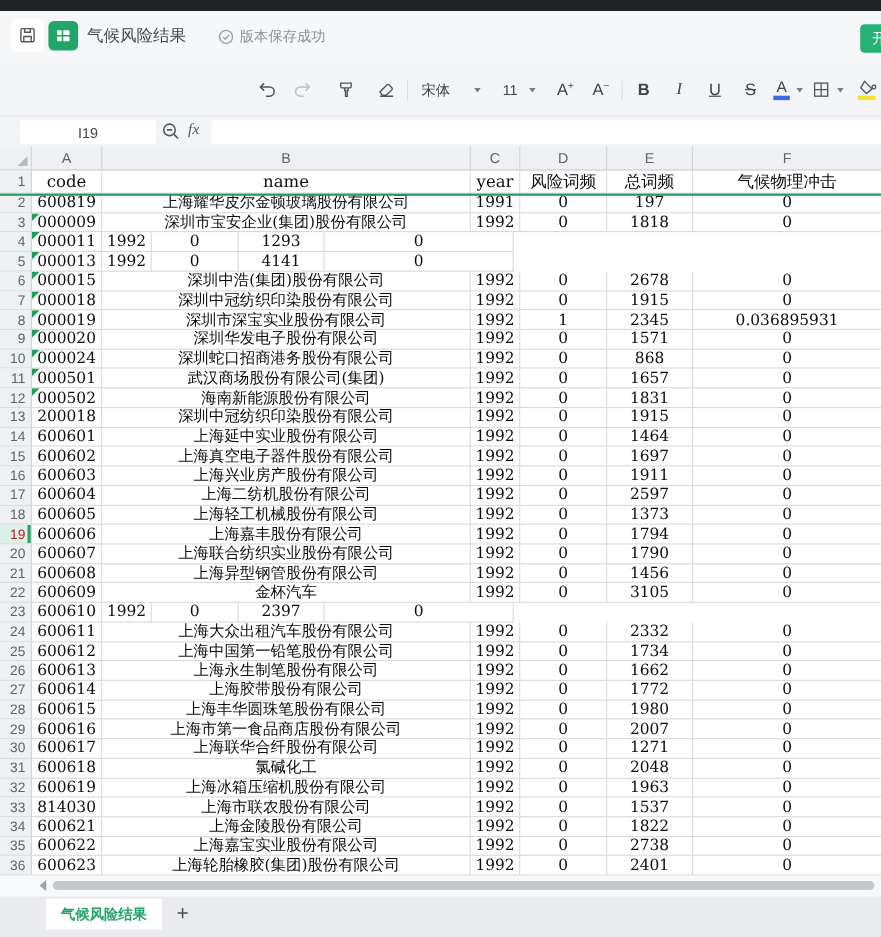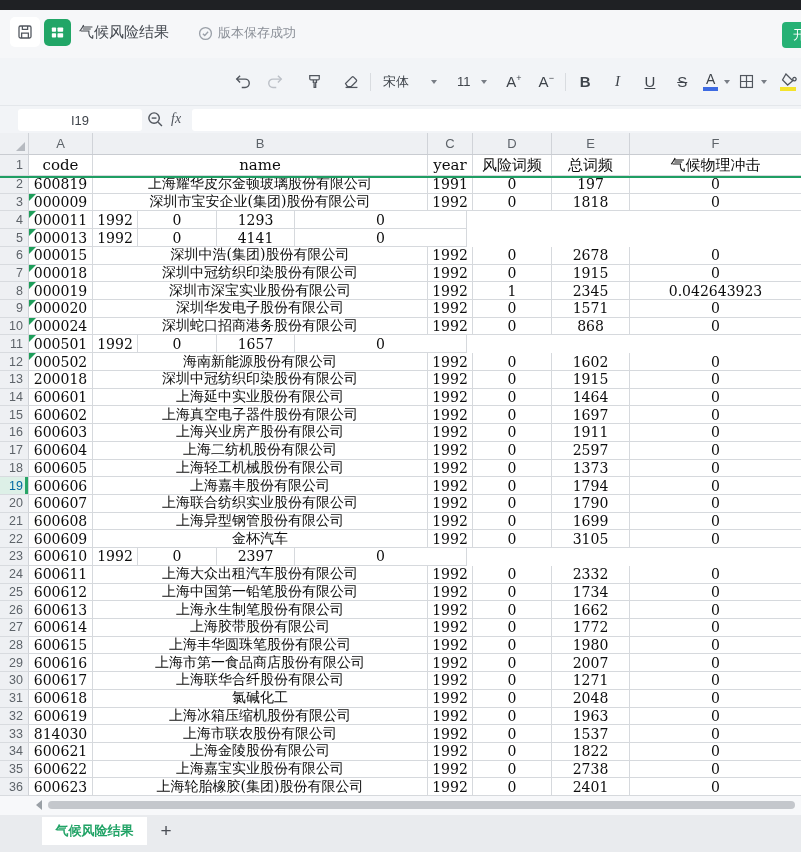--- a/index.html
+++ b/index.html
@@ -65,21 +65,21 @@
   .colhdr { display:flex; align-items:center; justify-content:center; font-size:13px; color:#5d6369;
     border-right:1px solid #d0d3d8; flex:0 0 auto; }
   .col-a { width:64px; } .col-b { width:335px; } .col-c { width:45px; }
   .col-d { width:79px; } .col-e { width:78px; } .col-f { width:172px; flex:1 1 auto; border-right:none; }
 
   .grow { display:flex; height:17.72px; }
   .grow.header-row { height:21px; }
   .rowhdr { width:29px; flex:0 0 auto; background:#eef0f3; border-right:1px solid #d0d3d8;
     border-bottom:1px solid #d8dbdf; font-size:12.5px; color:#5d6369; display:flex; align-items:center;
     justify-content:flex-end; padding-right:5px; position:relative; }
-  .rowhdr.sel { background:#ddf0e7; color:#0369a1; box-shadow:inset -3px 0 0 #27a567; }
+  .rowhdr.sel { background:#ddf0e7; color:#b91c1c; box-shadow:inset -3px 0 0 #27a567; }
   .cell { border-right:1px solid #d6d9dd; border-bottom:1px solid #d6d9dd; display:flex;
     align-items:center; justify-content:center; font-family:"DejaVu Serif","Liberation Serif",serif;
     font-size:14px; color:#0c0c0c; position:relative; overflow:hidden; white-space:nowrap; flex:0 0 auto; }
   .header-row .cell { font-size:15px;text-align:right; }
   .marker { position:absolute; left:0; top:0; width:0; height:0;
     border-top:7px solid #1e9e5a; border-right:7px solid transparent; }
   .freeze-line { position:absolute; left:0; top:43px; width:801px; height:2px; background:#1f9e63; z-index:4; }
 
   
   .hscroll { position:absolute; left:0; top:796px; width:801px; height:19px; background:#f7f8fa; }
@@ -318,21 +318,21 @@
           <div class="cell col-e">1915</div>
           <div class="cell col-f">0</div>
         </div>
         <div class="grow">
           <div class="rowhdr">8</div>
           <div class="cell col-a">000019<span class="marker"></span></div>
           <div class="cell col-b">深圳市深宝实业股份有限公司</div>
           <div class="cell col-c">1992</div>
           <div class="cell col-d">1</div>
           <div class="cell col-e">2345</div>
-          <div class="cell col-f">0.042643923</div>
+          <div class="cell col-f">0.036895931</div>
         </div>
         <div class="grow">
           <div class="rowhdr">9</div>
           <div class="cell col-a">000020<span class="marker"></span></div>
           <div class="cell col-b">深圳华发电子股份有限公司</div>
           <div class="cell col-c">1992</div>
           <div class="cell col-d">0</div>
           <div class="cell col-e">1571</div>
           <div class="cell col-f">0</div>
         </div>
@@ -341,32 +341,33 @@
           <div class="cell col-a">000024<span class="marker"></span></div>
           <div class="cell col-b">深圳蛇口招商港务股份有限公司</div>
           <div class="cell col-c">1992</div>
           <div class="cell col-d">0</div>
           <div class="cell col-e">868</div>
           <div class="cell col-f">0</div>
         </div>
         <div class="grow">
           <div class="rowhdr">11</div>
           <div class="cell col-a">000501<span class="marker"></span></div>
+          <div class="cell col-b">武汉商场股份有限公司(集团)</div>
           <div class="cell col-c">1992</div>
           <div class="cell col-d">0</div>
           <div class="cell col-e">1657</div>
           <div class="cell col-f">0</div>
         </div>
         <div class="grow">
           <div class="rowhdr">12</div>
           <div class="cell col-a">000502<span class="marker"></span></div>
           <div class="cell col-b">海南新能源股份有限公司</div>
           <div class="cell col-c">1992</div>
           <div class="cell col-d">0</div>
-          <div class="cell col-e">1602</div>
+          <div class="cell col-e">1831</div>
           <div class="cell col-f">0</div>
         </div>
         <div class="grow">
           <div class="rowhdr">13</div>
           <div class="cell col-a">200018</div>
           <div class="cell col-b">深圳中冠纺织印染股份有限公司</div>
           <div class="cell col-c">1992</div>
           <div class="cell col-d">0</div>
           <div class="cell col-e">1915</div>
           <div class="cell col-f">0</div>
@@ -433,21 +434,21 @@
           <div class="cell col-d">0</div>
           <div class="cell col-e">1790</div>
           <div class="cell col-f">0</div>
         </div>
         <div class="grow">
           <div class="rowhdr">21</div>
           <div class="cell col-a">600608</div>
           <div class="cell col-b">上海异型钢管股份有限公司</div>
           <div class="cell col-c">1992</div>
           <div class="cell col-d">0</div>
-          <div class="cell col-e">1699</div>
+          <div class="cell col-e">1456</div>
           <div class="cell col-f">0</div>
         </div>
         <div class="grow">
           <div class="rowhdr">22</div>
           <div class="cell col-a">600609</div>
           <div class="cell col-b">金杯汽车</div>
           <div class="cell col-c">1992</div>
           <div class="cell col-d">0</div>
           <div class="cell col-e">3105</div>
           <div class="cell col-f">0</div>

